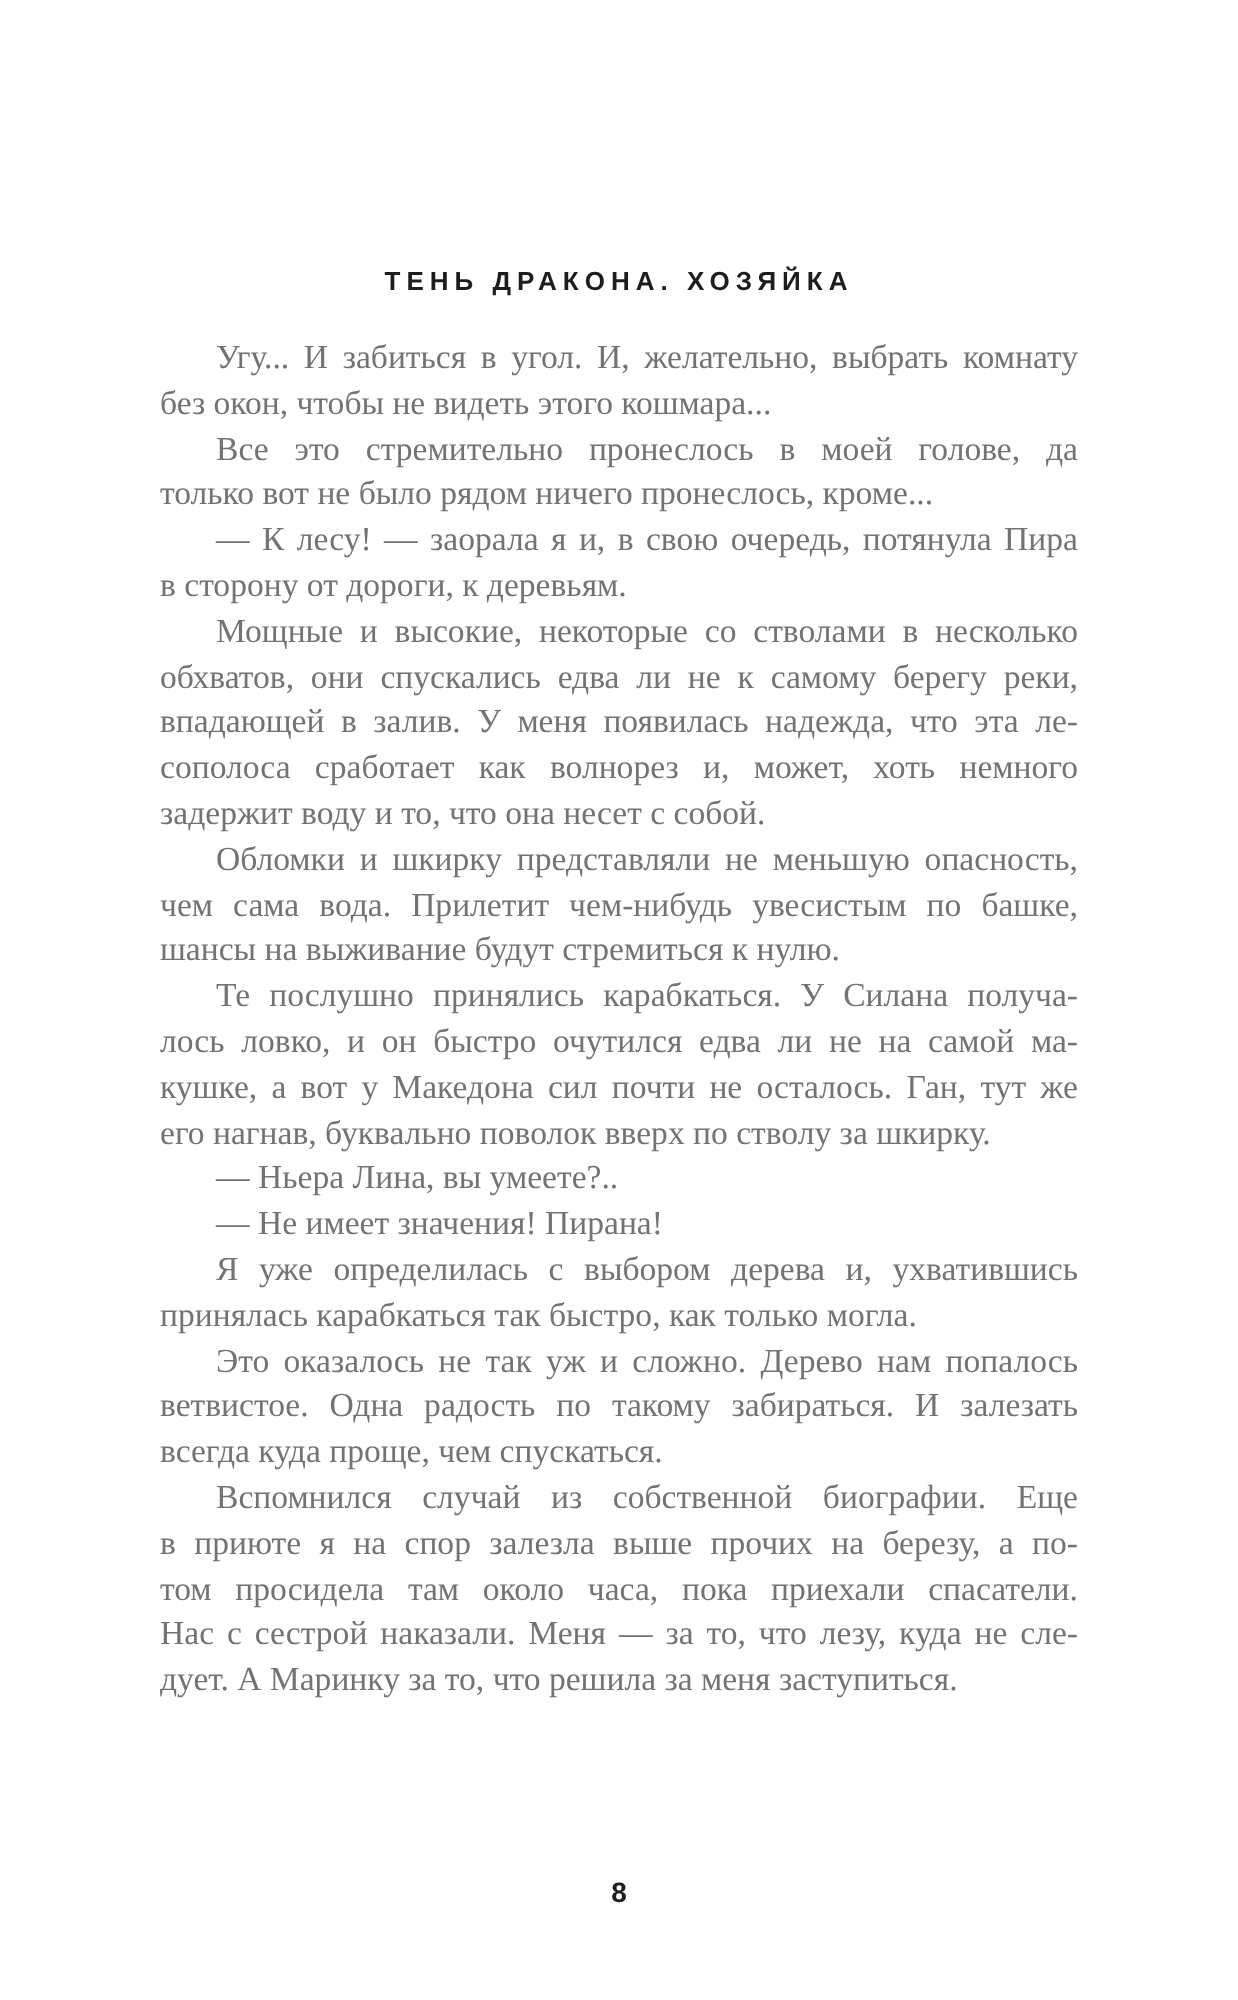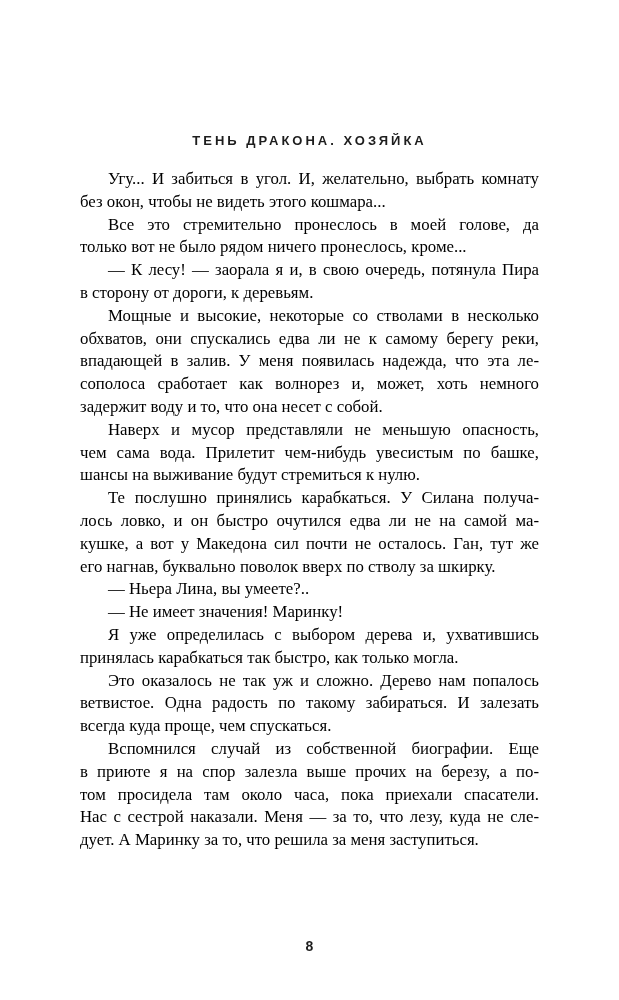--- a/index.html
+++ b/index.html
@@ -30,21 +30,21 @@
     color: #1d1d1d;
     white-space: nowrap;
   }
   .body-text {
     position: absolute;
     top: 124px;
     left: 80px;
     width: 459px;
     font-size: 16.8px;
     line-height: 22.8px;
-    color: #000000;
+    color: #737373;
   }
   .paragraph {
     margin: 0;
     padding: 0;
   }
   .line {
     height: 22.8px;
     overflow: hidden;
     text-align: justify;
     text-align-last: justify;
@@ -89,35 +89,35 @@
         <div class="line last">в сторону от дороги, к деревьям.</div>
       </div>
       <div class="paragraph">
         <div class="line first">Мощные и высокие, некоторые со стволами в несколько</div>
         <div class="line">обхватов, они спускались едва ли не к самому берегу реки,</div>
         <div class="line">впадающей в залив. У меня появилась надежда, что эта ле-</div>
         <div class="line">сополоса сработает как волнорез и, может, хоть немного</div>
         <div class="line last">задержит воду и то, что она несет с собой.</div>
       </div>
       <div class="paragraph">
-        <div class="line first">Наверх и мусор представляли не меньшую опасность,</div>
+        <div class="line first">Обломки и шкирку представляли не меньшую опасность,</div>
         <div class="line">чем сама вода. Прилетит чем-нибудь увесистым по башке,</div>
         <div class="line last">шансы на выживание будут стремиться к нулю.</div>
       </div>
       <div class="paragraph">
         <div class="line first">Те послушно принялись карабкаться. У Силана получа-</div>
         <div class="line">лось ловко, и он быстро очутился едва ли не на самой ма-</div>
         <div class="line">кушке, а вот у Македона сил почти не осталось. Ган, тут же</div>
         <div class="line last">его нагнав, буквально поволок вверх по стволу за шкирку.</div>
       </div>
       <div class="paragraph">
         <div class="line first last">— Ньера Лина, вы умеете?..</div>
       </div>
       <div class="paragraph">
-        <div class="line first last">— Не имеет значения! Маринку!</div>
+        <div class="line first last">— Не имеет значения! Пирана!</div>
       </div>
       <div class="paragraph">
         <div class="line first">Я уже определилась с выбором дерева и, ухватившись</div>
         <div class="line last">принялась карабкаться так быстро, как только могла.</div>
       </div>
       <div class="paragraph">
         <div class="line first">Это оказалось не так уж и сложно. Дерево нам попалось</div>
         <div class="line">ветвистое. Одна радость по такому забираться. И залезать</div>
         <div class="line last">всегда куда проще, чем спускаться.</div>
       </div>

